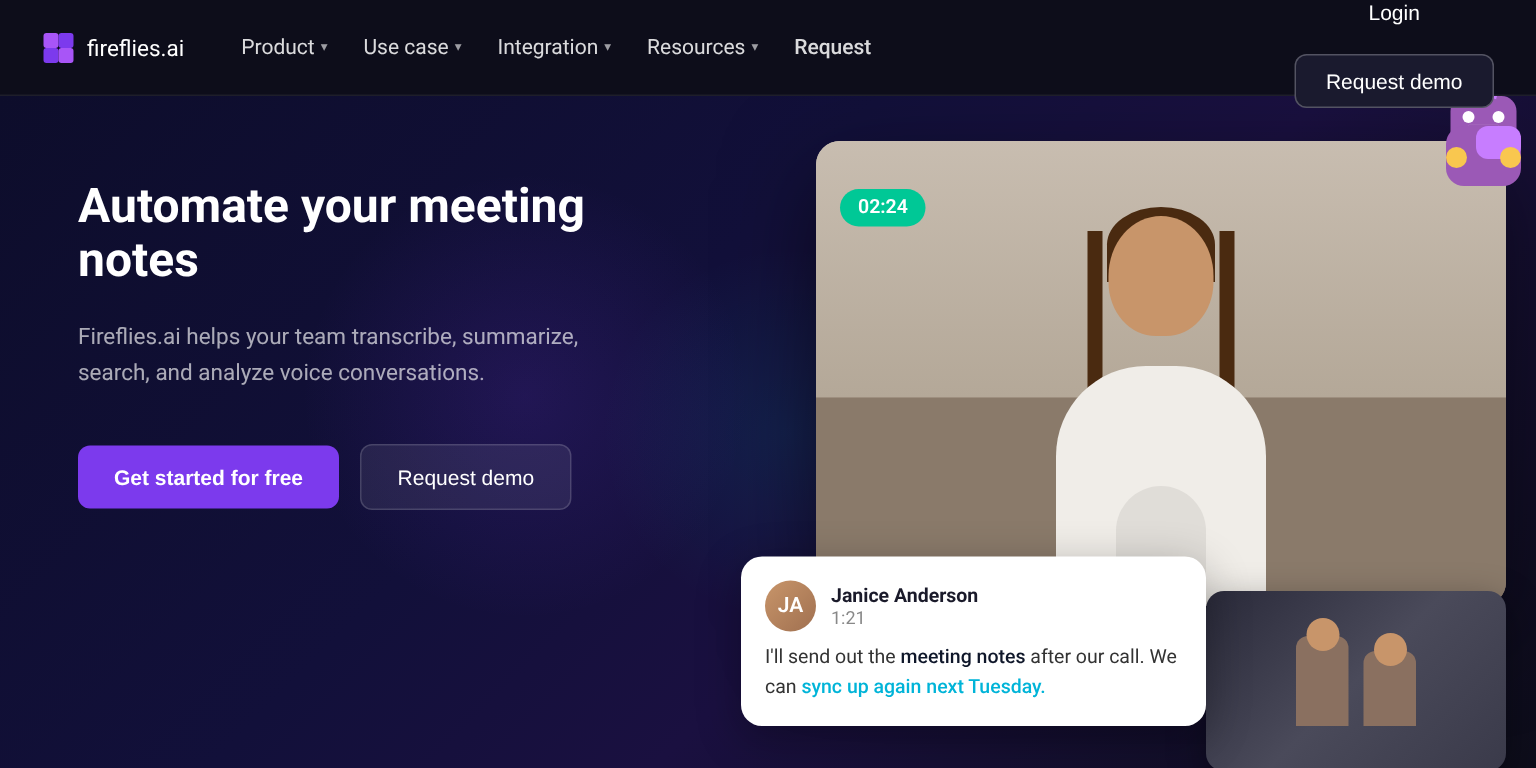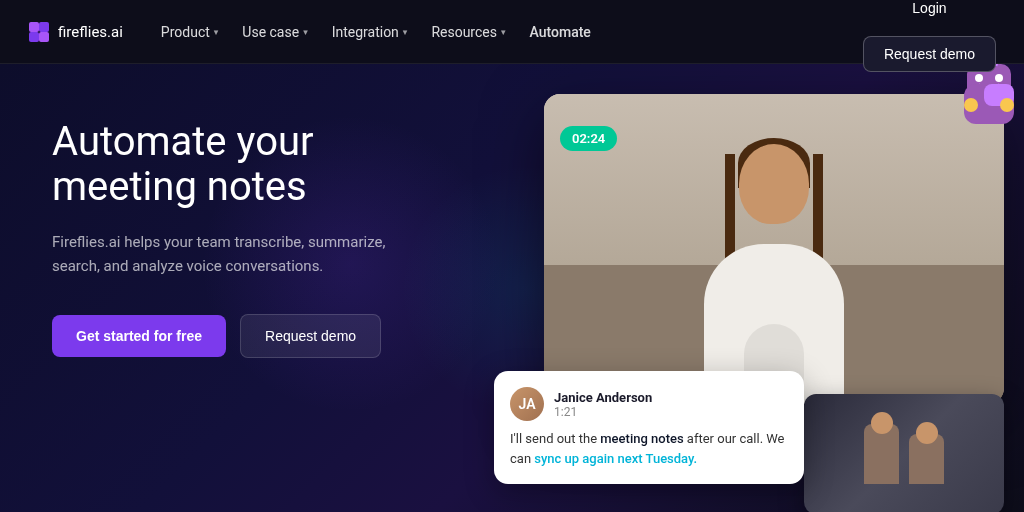--- a/index.html
+++ b/index.html
@@ -102,22 +102,22 @@
     }
 
     .hero-left {
       padding: 56px 0 40px 52px;
       max-width: 430px;
       z-index: 2;
       flex-shrink: 0;
     }
 
     .hero-title {
-      font-size: 40px;
-      font-weight: 400;
+      font-size: 32px;
+      font-weight: 700;
       line-height: 1.12;
       margin-bottom: 20px;
       color: white;
     }
 
     .hero-subtitle {
       font-size: 15px;
       color: rgba(255,255,255,0.65);
       line-height: 1.6;
       margin-bottom: 36px;
@@ -486,21 +486,21 @@
       </a>
       <a class="nav-item" href="#">
         <span>Integration</span>
         <span class="chevron">▾</span>
       </a>
       <a class="nav-item" href="#">
         <span>Resources</span>
         <span class="chevron">▾</span>
       </a>
       <a class="nav-item pricing" href="#">
-        <span>Automate</span>
+        <span>Request</span>
       </a>
     </div>
   </div>
 
   <div class="nav-right">
     <button class="btn-login">Login</button>
     <button class="btn-request-demo">Request demo</button>
   </div>
 </nav>
 

